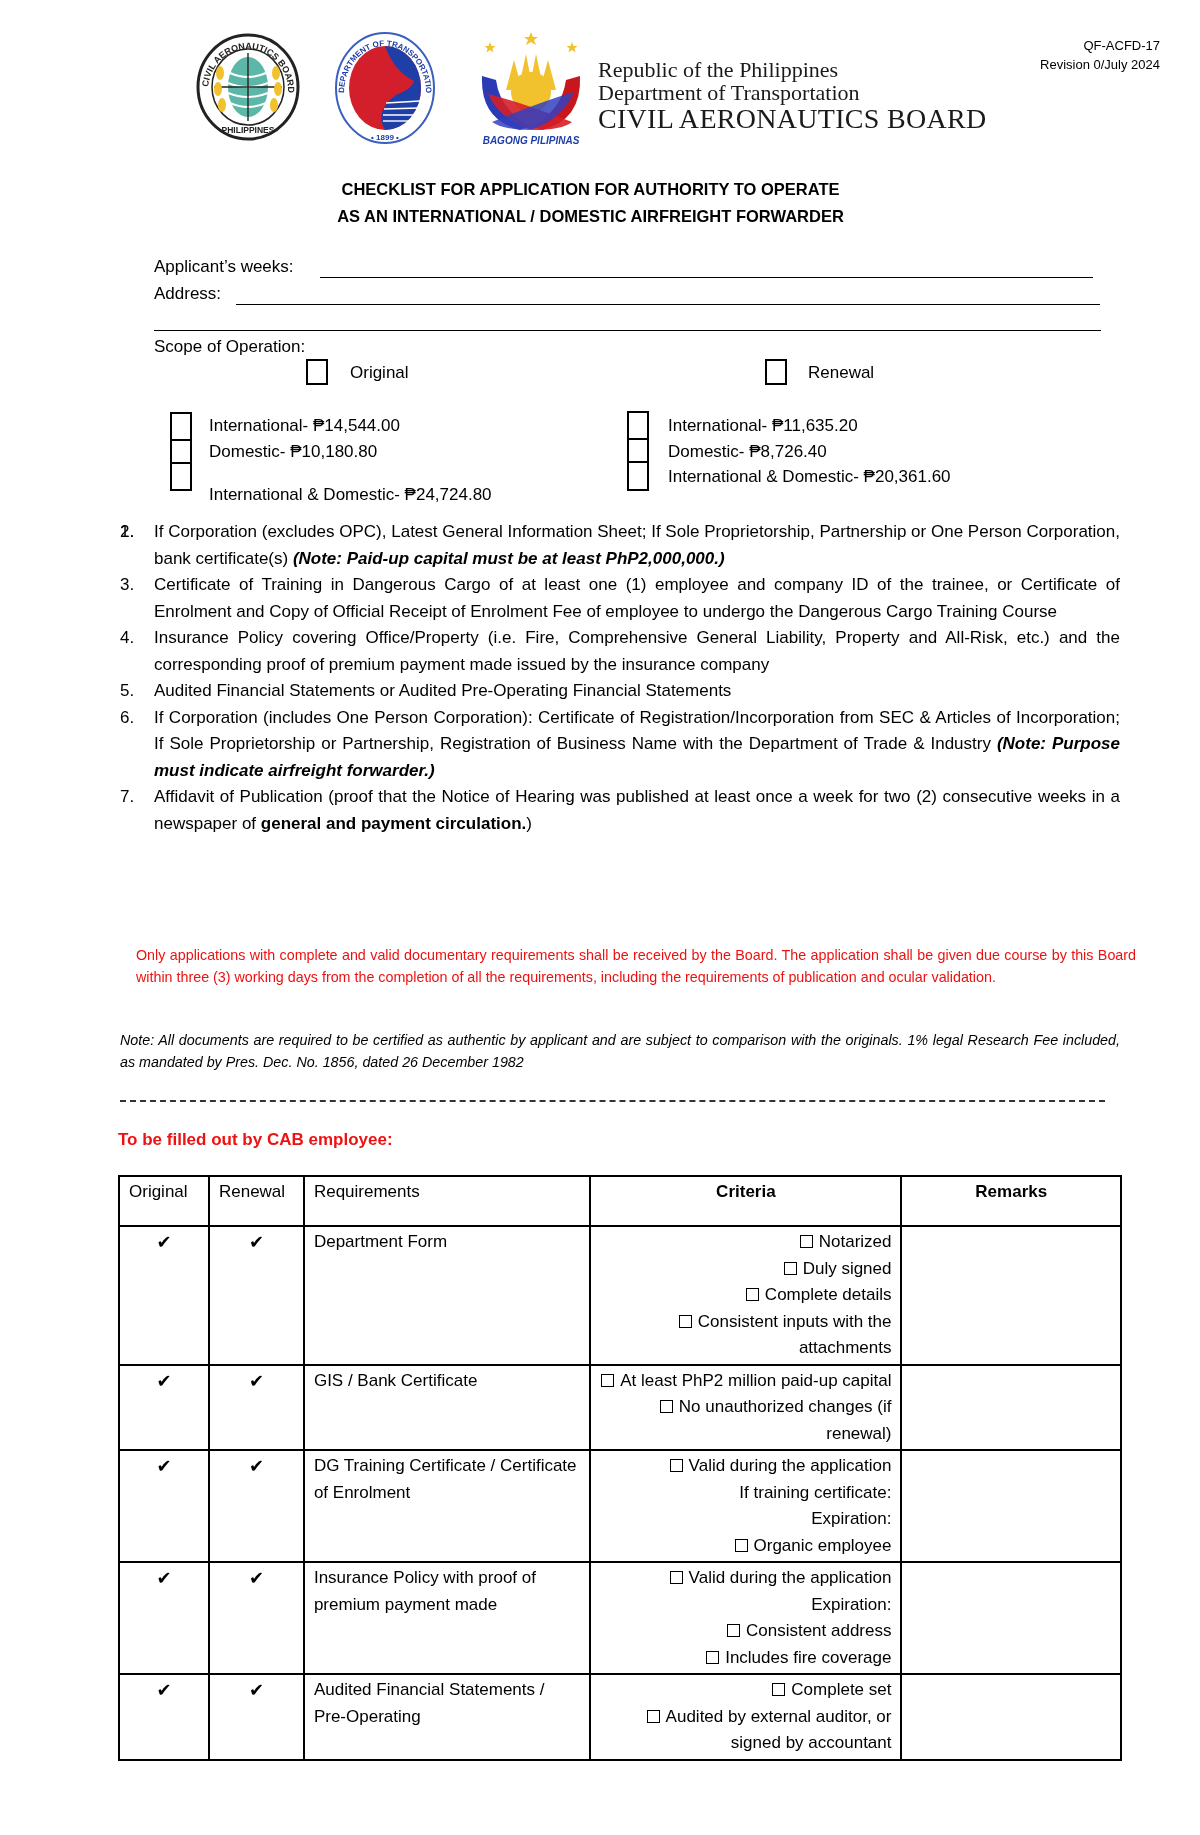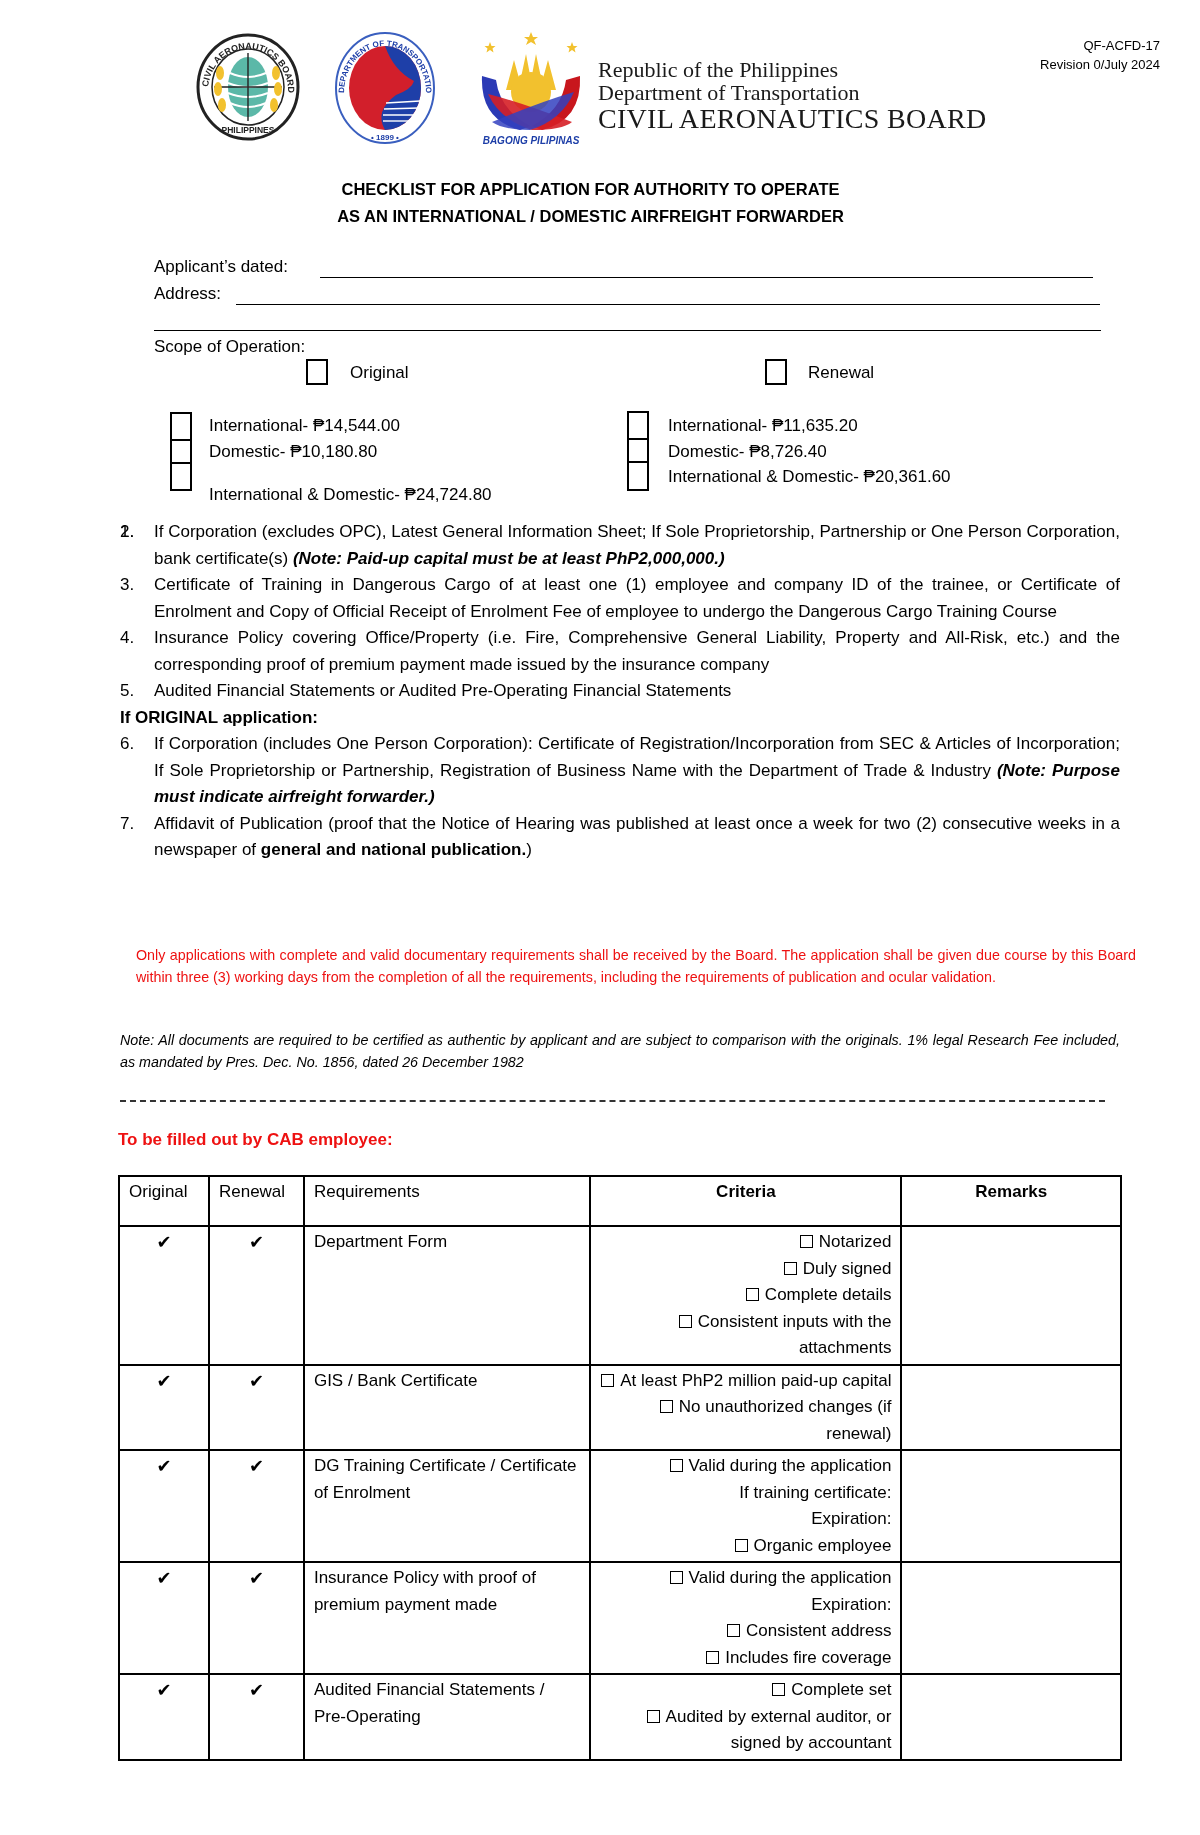--- a/index.html
+++ b/index.html
@@ -112,21 +112,21 @@
 <div class="docref">
   <div>QF-ACFD-17</div>
   <div>Revision 0/July 2024</div>
 </div>
 
 <div class="title">
   <div>CHECKLIST FOR APPLICATION FOR AUTHORITY TO OPERATE</div>
   <div>AS AN INTERNATIONAL / DOMESTIC AIRFREIGHT FORWARDER</div>
 </div>
 
-<div class="field-line" style="left:154px;top:257px;">Applicant’s dated:</div>
+<div class="field-line" style="left:154px;top:257px;">Applicant’s weeks:</div>
 <div class="underline" style="left:320px;top:257px;width:773px;height:20px;"></div>
 
 <div class="field-line" style="left:154px;top:284px;">Address:</div>
 <div class="underline" style="left:236px;top:284px;width:864px;height:20px;"></div>
 <div class="underline" style="left:154px;top:310px;width:947px;height:20px;"></div>
 
 <div class="field-line" style="left:154px;top:337px;">Scope of Operation:</div>
 
 <div class="cb" style="left:306px;top:359px;width:22px;height:26px;"></div>
 <div class="opt-label" style="left:350px;top:363px;">Original</div>
@@ -147,23 +147,22 @@
 <div class="opt-label" style="left:668px;top:416px;">International- ₱11,635.20</div>
 <div class="opt-label" style="left:668px;top:442px;">Domestic- ₱8,726.40</div>
 <div class="opt-label" style="left:668px;top:467px;">International &amp; Domestic- ₱20,361.60</div>
 
 <ol class="reqs">
   <li><span class="num">1.</span></li>
   <li><span class="num">2.</span><span>If Corporation (excludes OPC), Latest General Information Sheet; If Sole Proprietorship, Partnership or One Person Corporation, bank certificate(s) </span><b><i>(Note: Paid-up capital must be at least PhP2,000,000.)</i></b></li>
   <li><span class="num">3.</span><span>Certificate of Training in Dangerous Cargo of at least one (1) employee and company ID of the trainee, or Certificate of Enrolment and Copy of Official Receipt of Enrolment Fee of employee to undergo the Dangerous Cargo Training Course</span></li>
   <li><span class="num">4.</span><span>Insurance Policy covering Office/Property (i.e. Fire, Comprehensive General Liability, Property and All-Risk, etc.) and the corresponding proof of premium payment made issued by the insurance company</span></li>
   <li><span class="num">5.</span><span>Audited Financial Statements or Audited Pre-Operating Financial Statements</span></li>
-  <li class="subhead">If ORIGINAL application:</li>
   <li><span class="num">6.</span><span>If Corporation (includes One Person Corporation): Certificate of Registration/Incorporation from SEC &amp; Articles of Incorporation; If Sole Proprietorship or Partnership, Registration of Business Name with the Department of Trade &amp; Industry </span><b><i>(Note: Purpose must indicate airfreight forwarder.)</i></b></li>
-  <li><span class="num">7.</span><span>Affidavit of Publication (proof that the Notice of Hearing was published at least once a week for two (2) consecutive weeks in a newspaper of </span><b>general and national publication.</b><span>)</span></li>
+  <li><span class="num">7.</span><span>Affidavit of Publication (proof that the Notice of Hearing was published at least once a week for two (2) consecutive weeks in a newspaper of </span><b>general and payment circulation.</b><span>)</span></li>
 </ol>
 
 <div class="notice">Only applications with complete and valid documentary requirements shall be received by the Board.  The application shall be given due course by this Board within three (3) working days from the completion of all the requirements, including the requirements of publication and ocular validation.</div>
 <div class="note">Note: All documents are required to be certified as authentic by applicant and are subject to comparison with the originals. 1% legal Research Fee included, as mandated by Pres. Dec. No. 1856, dated 26 December 1982</div>
 <div class="dashes"></div>
 <div class="cab-heading">To be filled out by CAB employee:</div>
 
 <table class="crit">
   <colgroup>
     <col style="width:90px">

